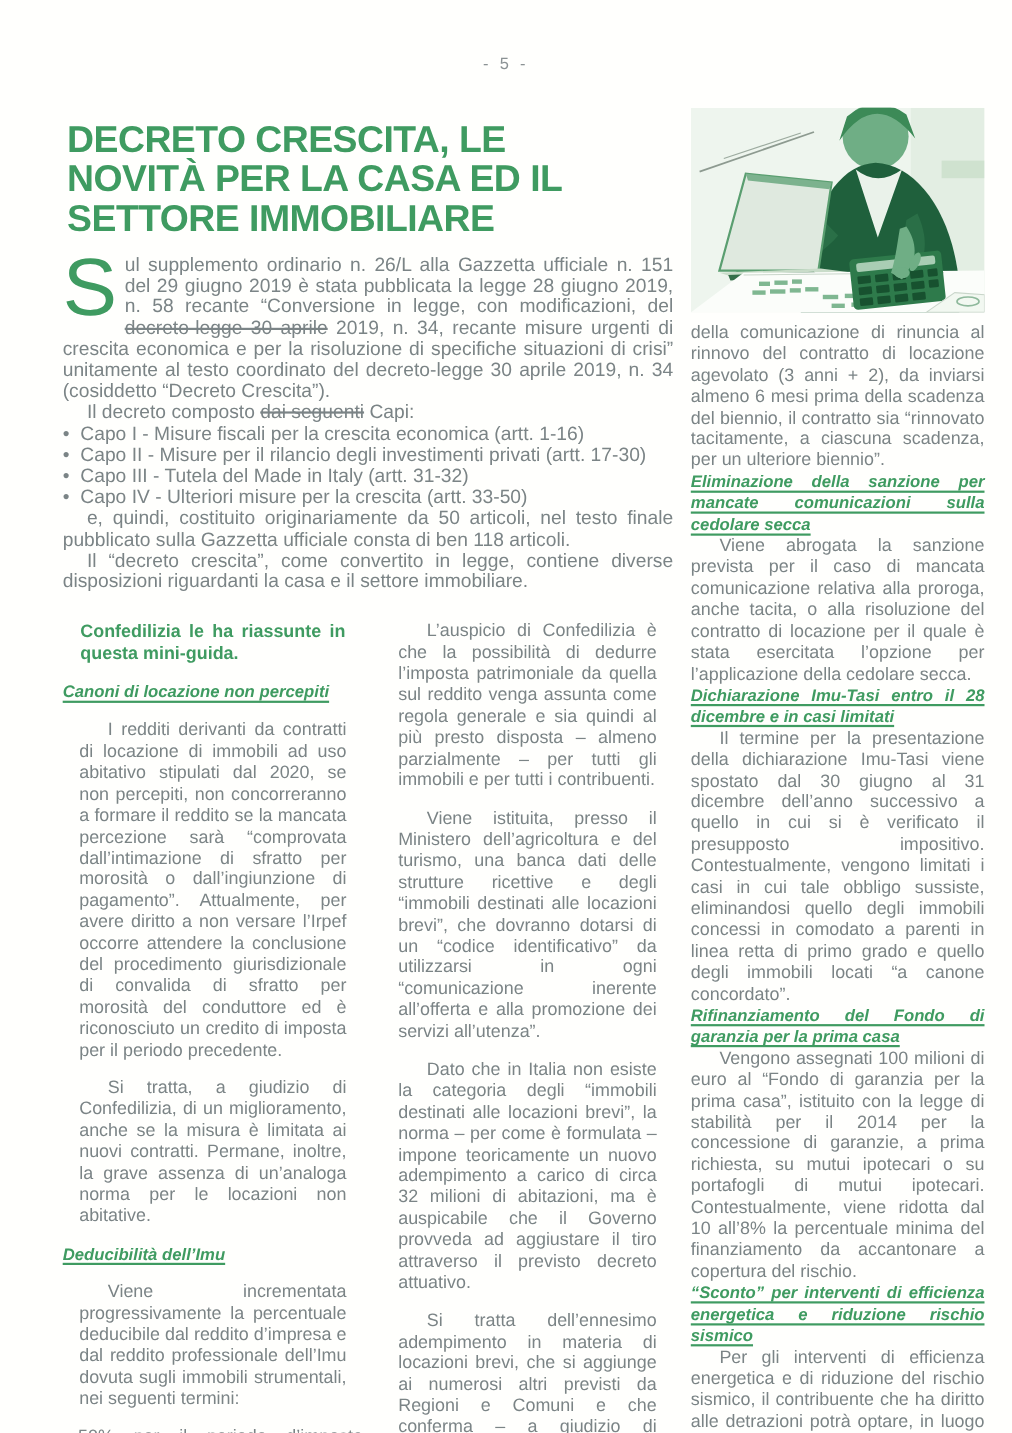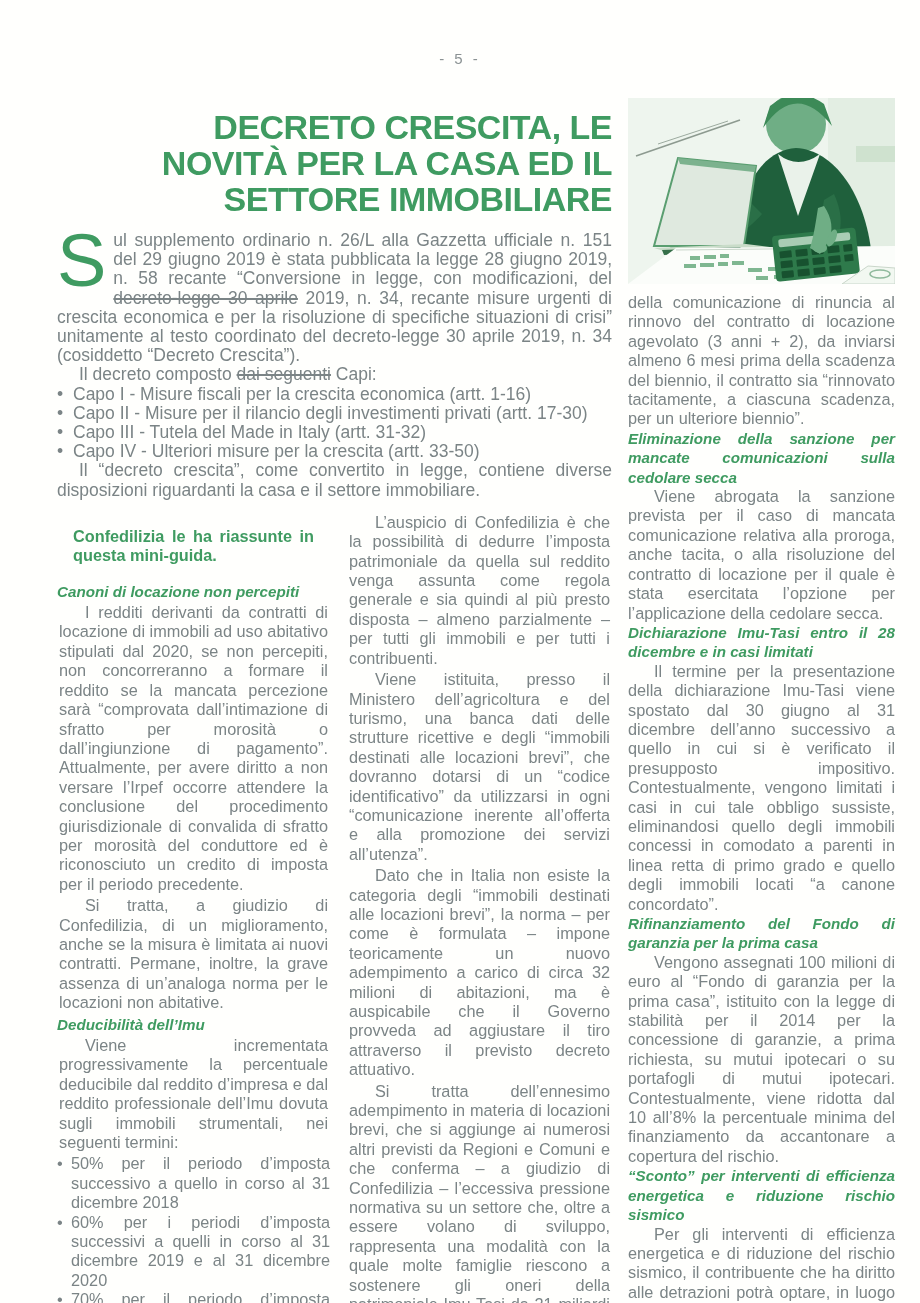--- a/index.html
+++ b/index.html
@@ -19,21 +19,20 @@
     position:absolute;left:57px;top:95px;width:838px;
     display:flex;gap:16px;
   }
   .left-region{width:555px;flex:0 0 555px;}
   .right-region{width:267px;flex:0 0 267px;}
   h1.title{
     margin:14px 0 0 4px;
     color:#3f9b61;
     font-size:34px;line-height:36px;font-weight:bold;
     letter-spacing:-0.5px;
-    text-align:right;
   }
   .intro{
     margin-top:14px;
     font-size:17.5px;line-height:19.2px;
     text-align:justify;
     hyphens:auto;
   }
   .intro p{margin:0;}
   .intro .indent{text-indent:22px;}
   .dropcap{
@@ -49,32 +48,33 @@
   .bullet-item .bullet-text{flex:1;text-align:justify;}
   .intro .bullet-item .dot{flex:0 0 16px;}
   .two-cols{
     margin-top:11px;
     display:flex;gap:17px;
   }
   .col{font-size:16.3px;line-height:19.4px;text-align:justify;hyphens:auto;}
   .col-1{width:273px;flex:0 0 273px;}
   .col-2{width:265px;flex:0 0 265px;}
   .col-3{width:267px;font-size:16.3px;line-height:19.4px;text-align:justify;hyphens:auto;margin-top:9px;}
-  .col p{margin:2px;}
+  .col p{margin:15px;}
   .col-3 p{margin:0;}
   p.p{text-indent:26px;}
   p.p-cont{text-indent:0;}
   p.lead{
     font-weight:bold;color:#3f9b61;text-indent:0;margin:16px;
   }
   h3.subhead{
     margin:0;
     color:#3f9b61;
     font-size:15.2px;line-height:19.4px;
     font-weight:bold;font-style:italic;
+    text-decoration:underline;
     text-underline-offset:3px;
     text-decoration-thickness:1.5px;
   }
   .photo-wrap{margin-top:3px;width:267px;height:186px;}
   .photo-wrap svg{display:block;}
 </style>
 </head>
 <body>
 
 <div class="page">
@@ -103,20 +103,21 @@
             </div>
             <div class="bullet-item">
               <span class="dot">•</span>
               <span class="bullet-text">Capo III - Tutela del Made in Italy (artt. 31-32)</span>
             </div>
             <div class="bullet-item">
               <span class="dot">•</span>
               <span class="bullet-text">Capo IV - Ulteriori misure per la crescita (artt. 33-50)</span>
             </div>
           </div>
+        <p class="indent">e, quindi, costituito originariamente da 50 articoli, nel testo finale pubblicato sulla Gazzetta ufficiale consta di ben 118 articoli.</p>
         <p class="indent">Il “decreto crescita”, come convertito in legge, contiene diverse disposizioni riguardanti la casa e il settore immobiliare.</p>
       </div>
 
       <div class="two-cols">
         <div class="col col-1" id="col1">
             <p class="lead">Confedilizia le ha riassunte in questa mini-guida.</p>
             <h3 class="subhead">Canoni di locazione non percepiti</h3>
             <p class="p">I redditi derivanti da contratti di locazione di immobili ad uso abitativo stipulati dal 2020, se non percepiti, non concorreranno a formare il reddito se la mancata percezione sarà “comprovata dall’intimazione di sfratto per morosità o dall’ingiunzione di pagamento”. Attualmente, per avere diritto a non versare l’Irpef occorre attendere la conclusione del procedimento giurisdizionale di convalida di sfratto per morosità del conduttore ed è riconosciuto un credito di imposta per il periodo precedente.</p>
             <p class="p">Si tratta, a giudizio di Confedilizia, di un miglioramento, anche se la misura è limitata ai nuovi contratti. Permane, inoltre, la grave assenza di un’analoga norma per le locazioni non abitative.</p>
             <h3 class="subhead">Deducibilità dell’Imu</h3>

